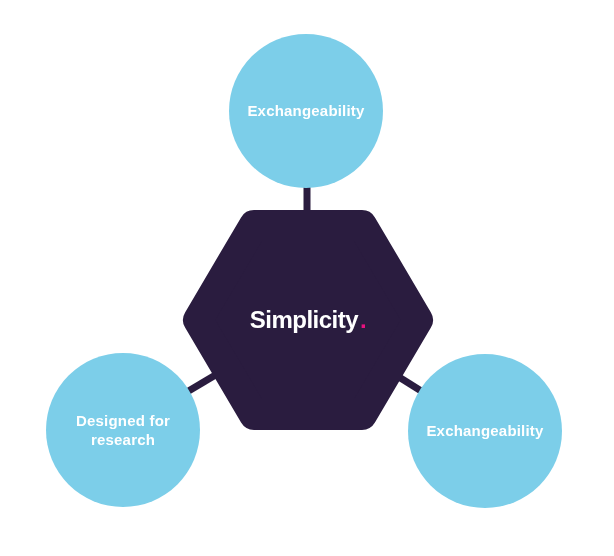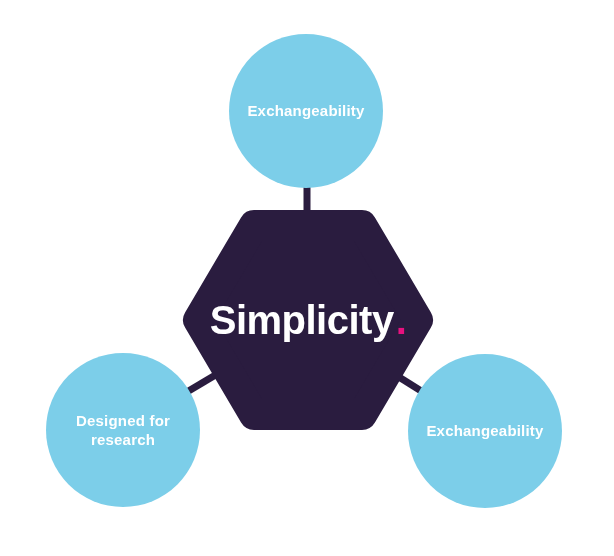--- a/index.html
+++ b/index.html
@@ -63,21 +63,21 @@
     height: 220px;
     display: flex;
     align-items: center;
     justify-content: center;
     z-index: 1;
     pointer-events: none;
   }
   .center-label {
     color: #ffffff;
     font-weight: 800;
-    font-size: 40px;
+    font-size: 24px;
     letter-spacing: -0.5px;
     white-space: nowrap;
   }
   .accent-dot {
     color: #e8117f;
     margin-left: 2px;
     font-weight: 800;
   }
 </style>
 </head>

